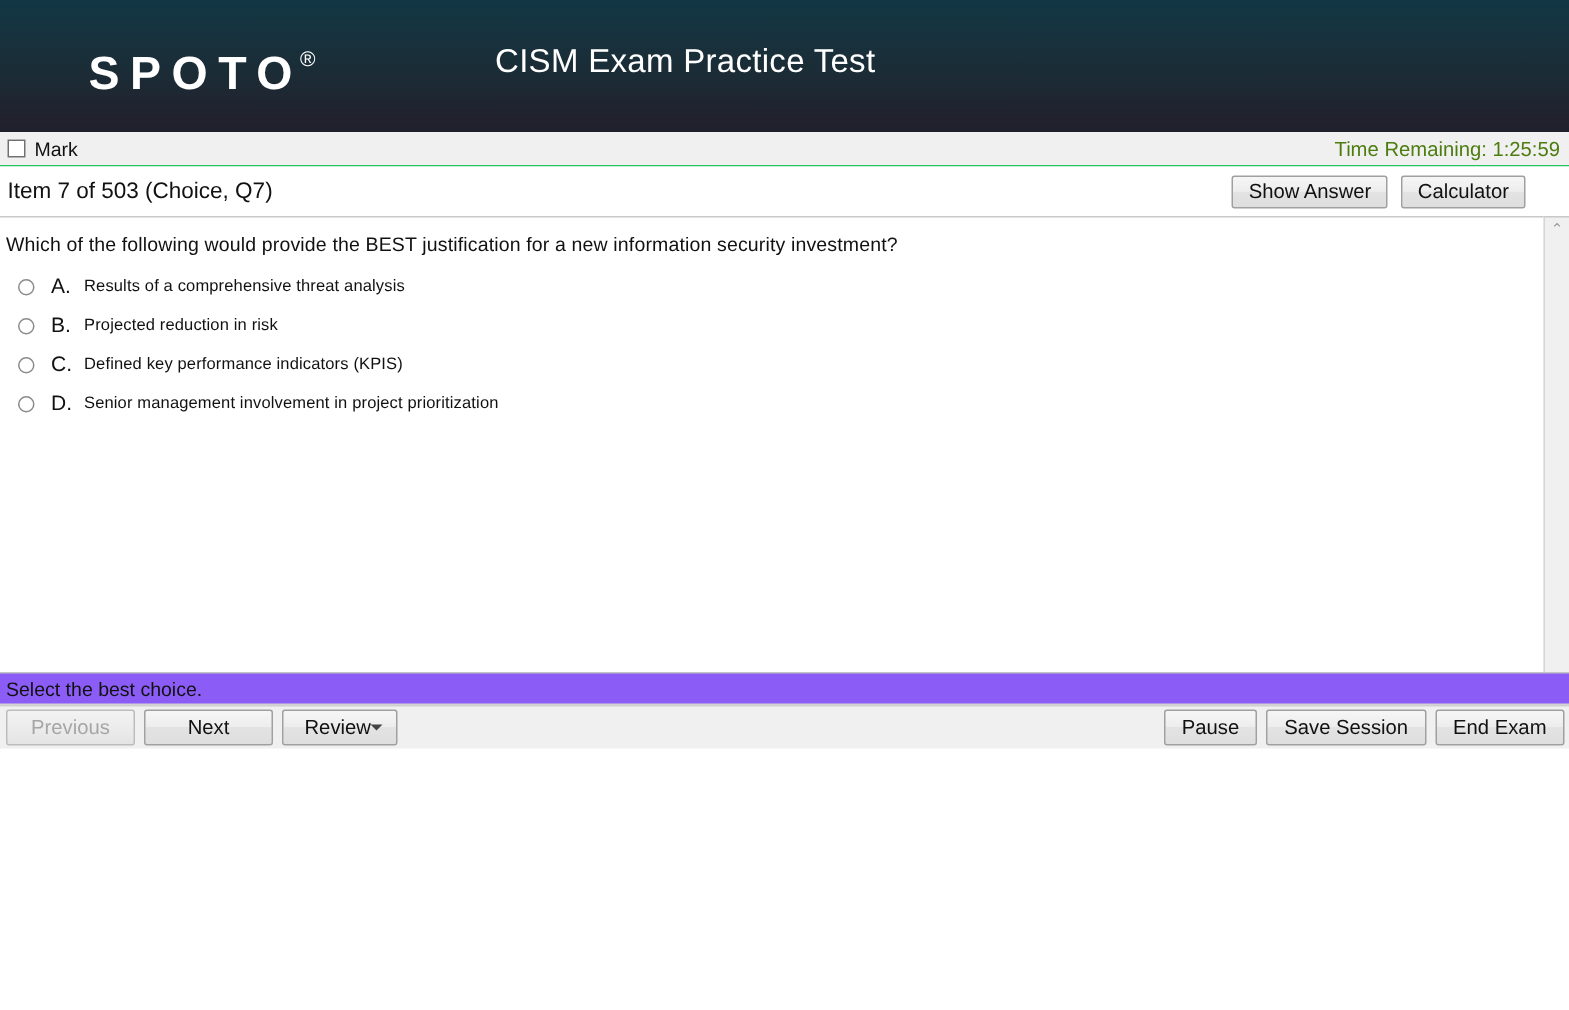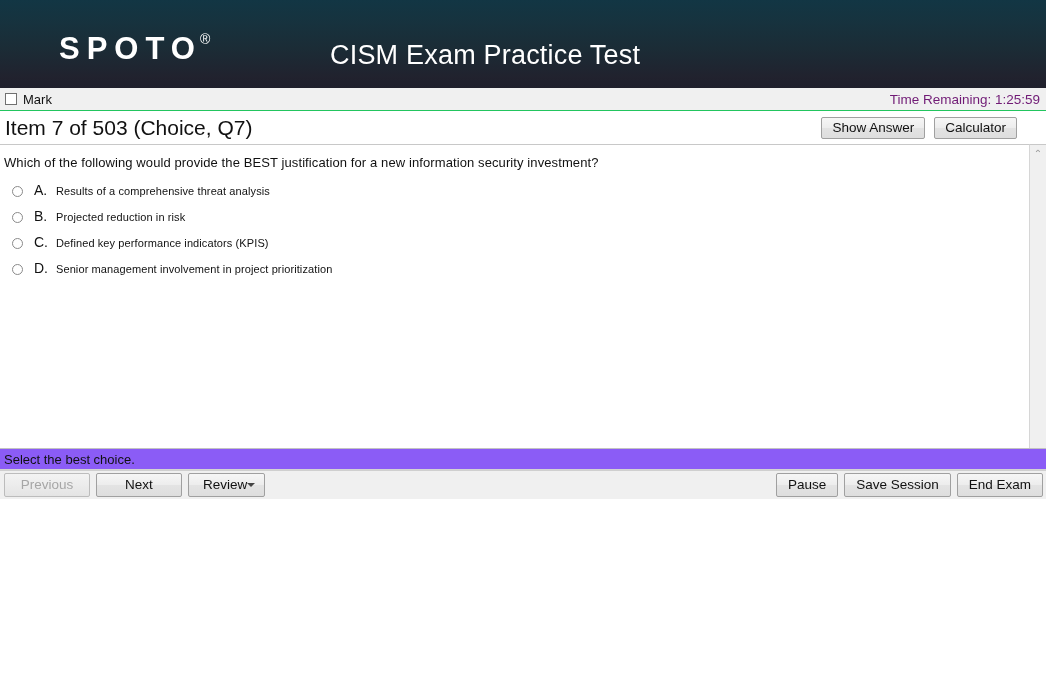--- a/index.html
+++ b/index.html
@@ -49,23 +49,23 @@
     font-weight: normal;
     vertical-align: super;
     letter-spacing: 0;
     position: relative;
     top: -4px;
     left: -2px;
   }
   .brand-title {
     position: absolute;
     left: 330px;
-    top: 40px;
+    top: 28px;
     color: #ffffff;
-    font-size: 27px;
+    font-size: 22px;
     font-weight: normal;
     letter-spacing: 0.2px;
     white-space: nowrap;
   }
 
   
   .markbar {
     height: 23px;
     flex: 0 0 23px;
     background: #f0f0f0;
@@ -87,38 +87,38 @@
   .checkbox {
     width: 12px;
     height: 12px;
     border: 1px solid #707070;
     background: #ffffff;
     box-sizing: border-box;
     display: inline-block;
   }
   .timer {
     font-size: 13.5px;
-    color: #701a75;
+    color: #4d7c0f;
     white-space: nowrap;
   }
 
   
   .itembar {
     height: 33px;
     flex: 0 0 33px;
     background: #ffffff;
     display: flex;
     align-items: center;
     justify-content: space-between;
     padding: 0 0 0 5px;
     box-sizing: border-box;
     position: relative;
   }
   .item-label {
-    font-size: 21px;
+    font-size: 15px;
     color: #111111;
     white-space: nowrap;
   }
   .itembar-buttons {
     display: flex;
     align-items: center;
     gap: 9px;
     padding-right: 29px;
   }
 

